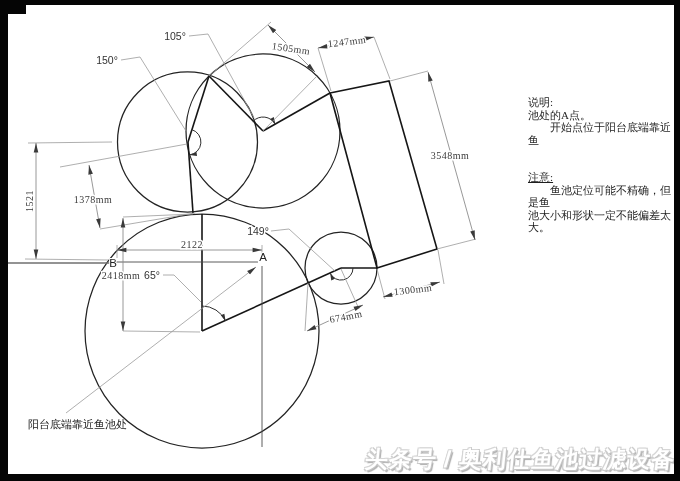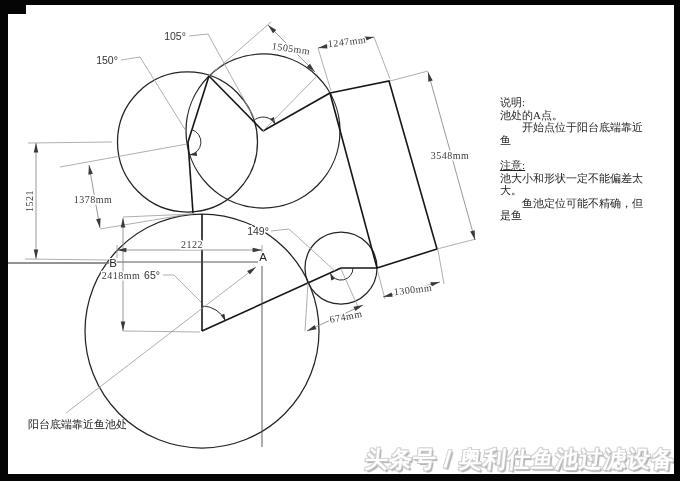--- a/index.html
+++ b/index.html
@@ -20,23 +20,23 @@
   .ldr{fill:none;stroke:#9a9a9a;stroke-width:0.8px;}
   .arc{fill:none;stroke:#2e2e2e;stroke-width:1px;}
   .dt{font-family:"Liberation Serif",serif;font-size:10px;letter-spacing:0.5px;fill:#3a3a3a;
       text-anchor:middle;paint-order:stroke;stroke:#ffffff;stroke-width:3px;}
   .at{font-family:"Liberation Sans",sans-serif;font-size:10.5px;fill:#333333;
       text-anchor:middle;paint-order:stroke;stroke:#ffffff;stroke-width:3px;}
   .pt{font-family:"Liberation Sans",sans-serif;font-size:11.5px;fill:#222222;text-anchor:middle;
       paint-order:stroke;stroke:#ffffff;stroke-width:2px;}
   .cjk{font-family:"Liberation Serif",serif;font-size:11px;fill:#222222;}
   
-  .notes{position:absolute;left:500px;top:96px;width:152px;font-family:"Liberation Serif",serif;
+  .notes{position:absolute;left:528px;top:96px;width:152px;font-family:"Liberation Serif",serif;
          font-size:11px;line-height:12.5px;color:#1f1f1f;}
-  .notes .b2{margin-top:13px;text-decoration:underline;}
+  .notes .b2{margin-top:25px;text-decoration:underline;}
   
   .watermark{position:absolute;right:5px;bottom:6px;font-size:23px;font-weight:700;
              letter-spacing:1px;color:#ffffff;transform:skewX(-6deg);white-space:nowrap;
              text-shadow:1px 1px 0 #c4c4c4,-1px -1px 0 #d6d6d6,1px -1px 0 #cccccc,
                          -1px 1px 0 #cccccc,2px 2px 1px #adadad,0 0 1px #b5b5b5;z-index:8;}
 </style>
 </head>
 <body>
 
 <div id="stage">
@@ -141,21 +141,21 @@
     <text class="pt" x="113" y="267">B</text>
 
     <text class="cjk" x="28" y="428">阳台底端靠近鱼池处</text>
   </svg>
 
   <div class="notes">
     <div>说明:</div>
     <div>池处的A点。</div>
     <div>　　开始点位于阳台底端靠近鱼</div>
     <div class="b2">注意:</div>
+    <div>　　鱼池定位可能不精确，但是鱼</div>
     <div>池大小和形状一定不能偏差太大。</div>
-    <div>　　鱼池定位可能不精确，但是鱼</div>
   </div>
 
   <div class="watermark">头条号 / 奥利仕鱼池过滤设备</div>
 
   <div class="corner-blob"></div>
   <div class="frame"></div>
 </div>
 
 </body></html>

